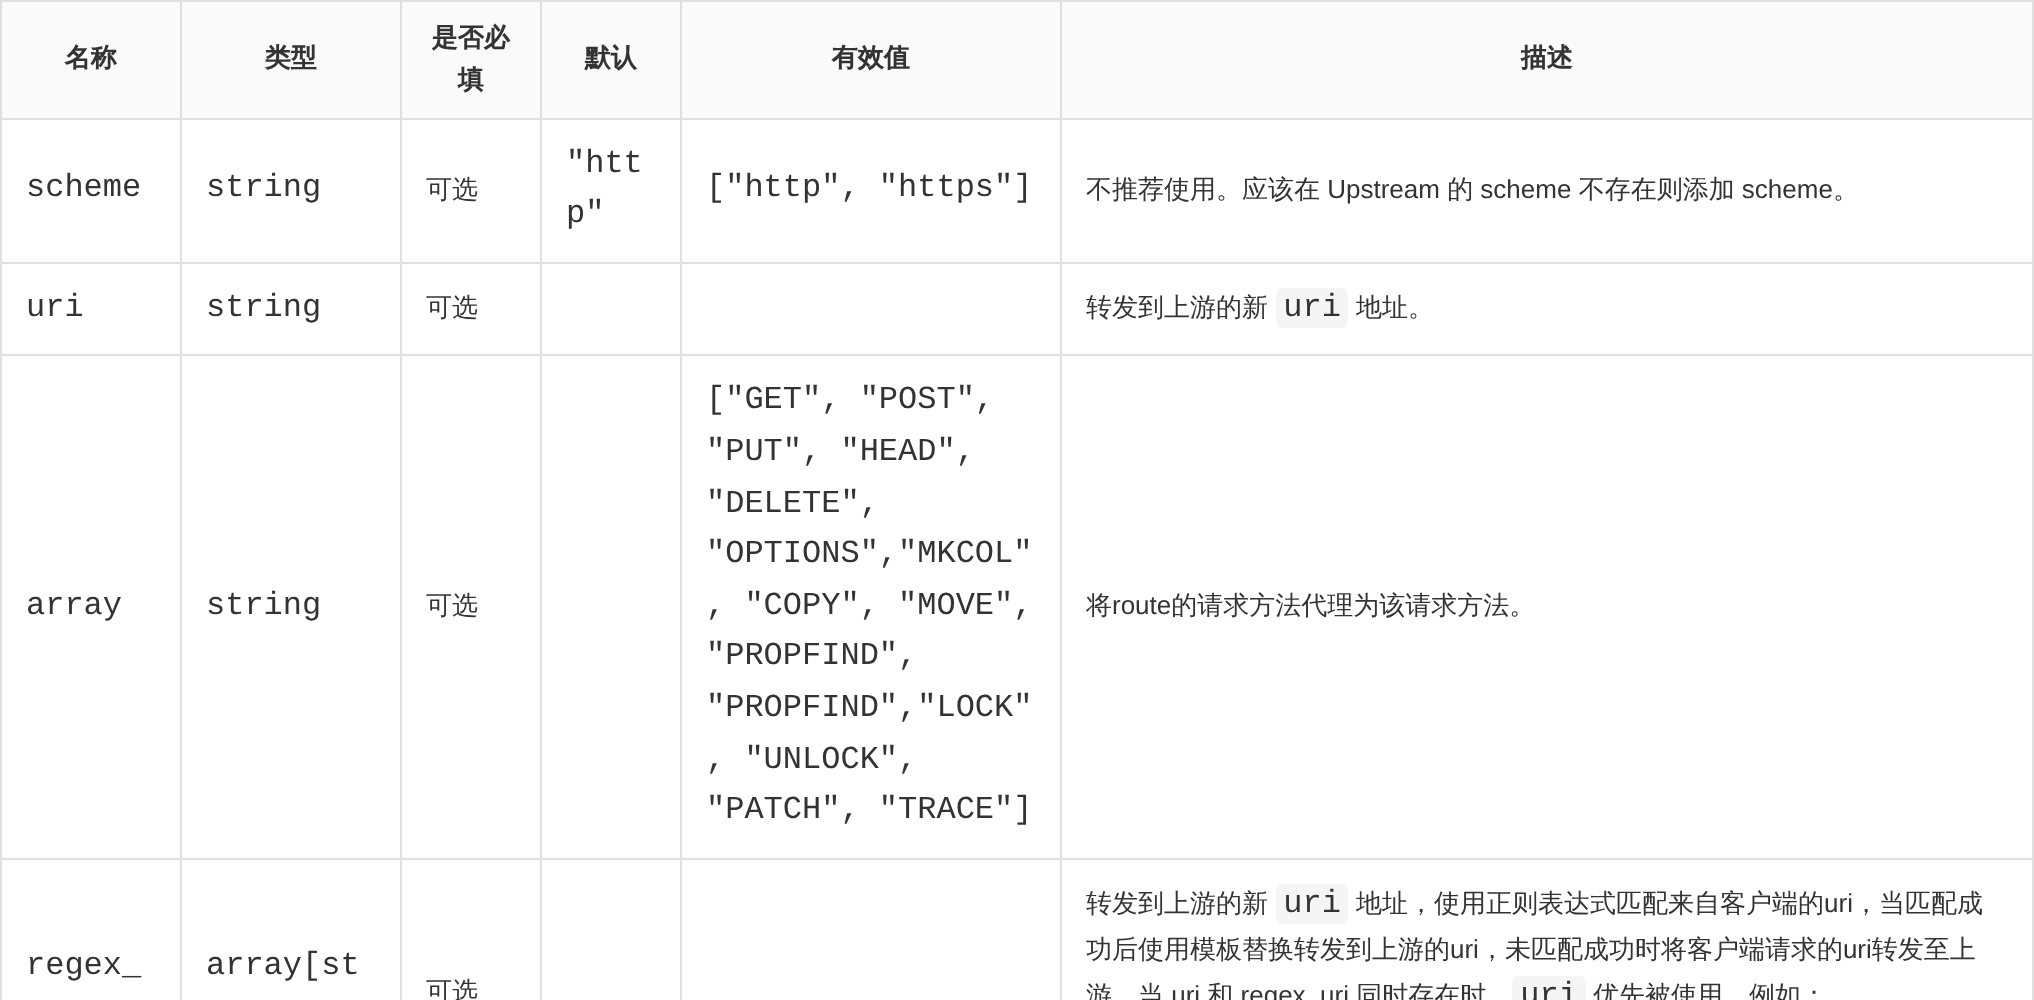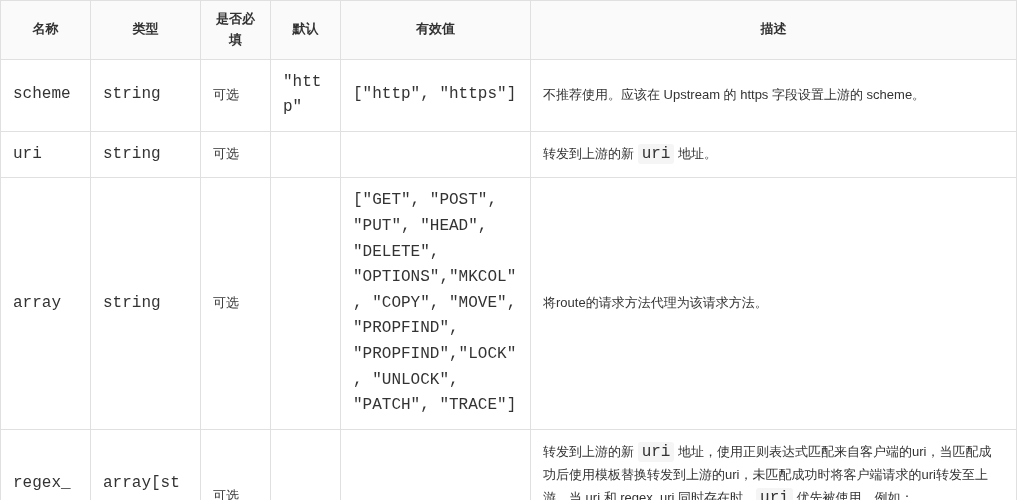--- a/index.html
+++ b/index.html
@@ -68,21 +68,21 @@
       <th>描述</th>
     </tr>
   </thead>
   <tbody id="tbody">
       <tr>
         <td class="mono">scheme</td>
         <td class="mono">string</td>
         <td>可选</td>
         <td class="mono">"http"</td>
         <td class="mono">["http", "https"]</td>
-        <td>不推荐使用。应该在 Upstream 的 https 字段设置上游的 scheme。</td>
+        <td>不推荐使用。应该在 Upstream 的 scheme 不存在则添加 scheme。</td>
       </tr>
       <tr>
         <td class="mono">uri</td>
         <td class="mono">string</td>
         <td>可选</td>
         <td class="mono"></td>
         <td class="mono"></td>
         <td>转发到上游的新 <code>uri</code> 地址。</td>
       </tr>
       <tr>

